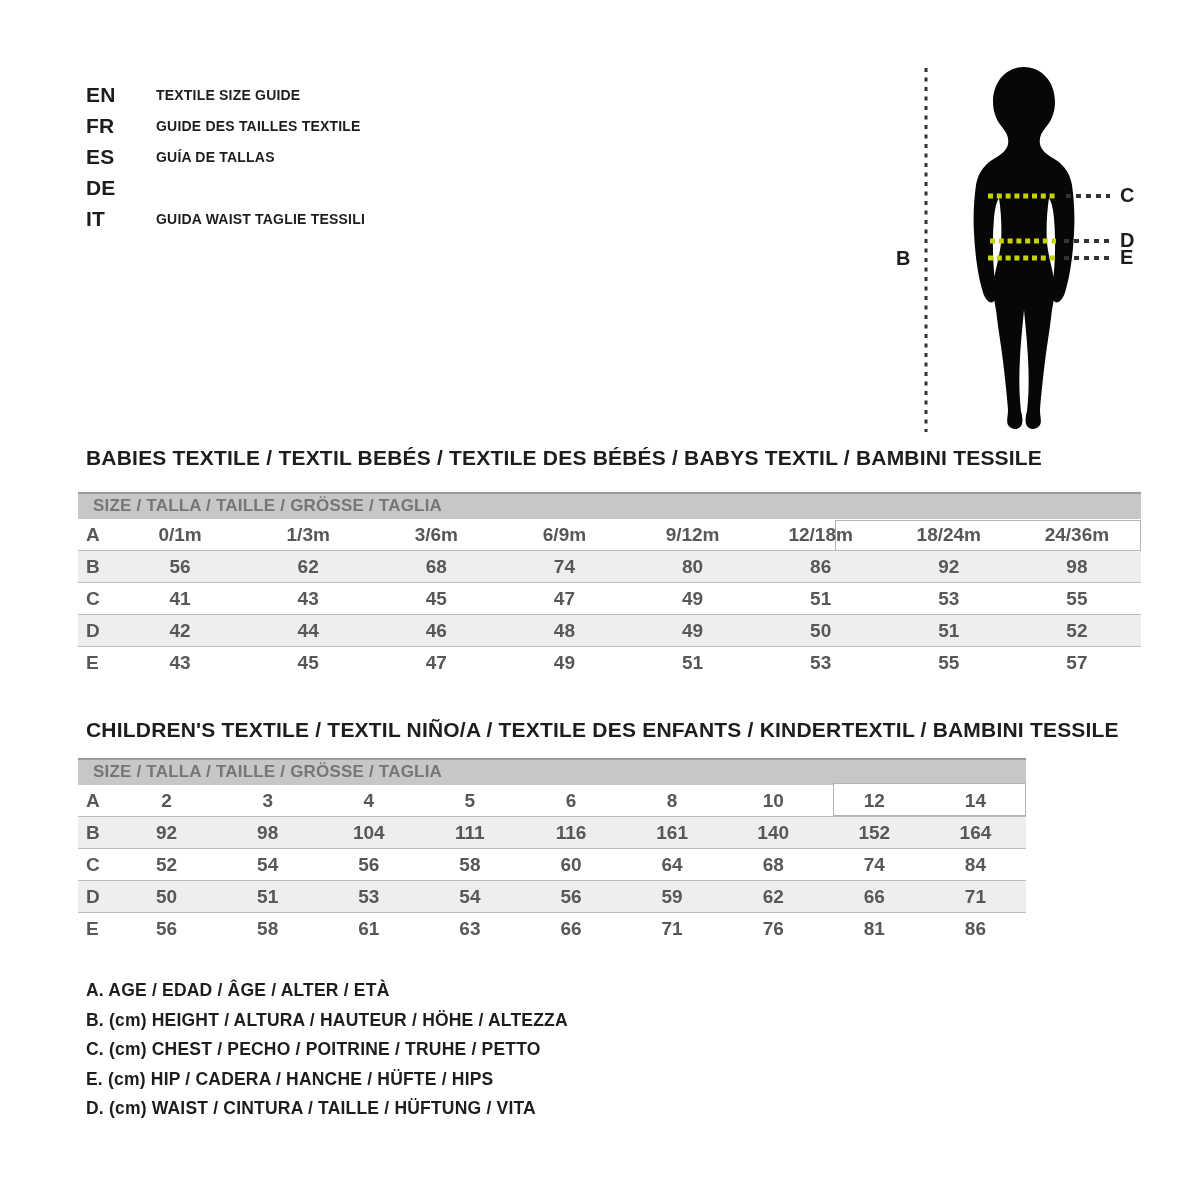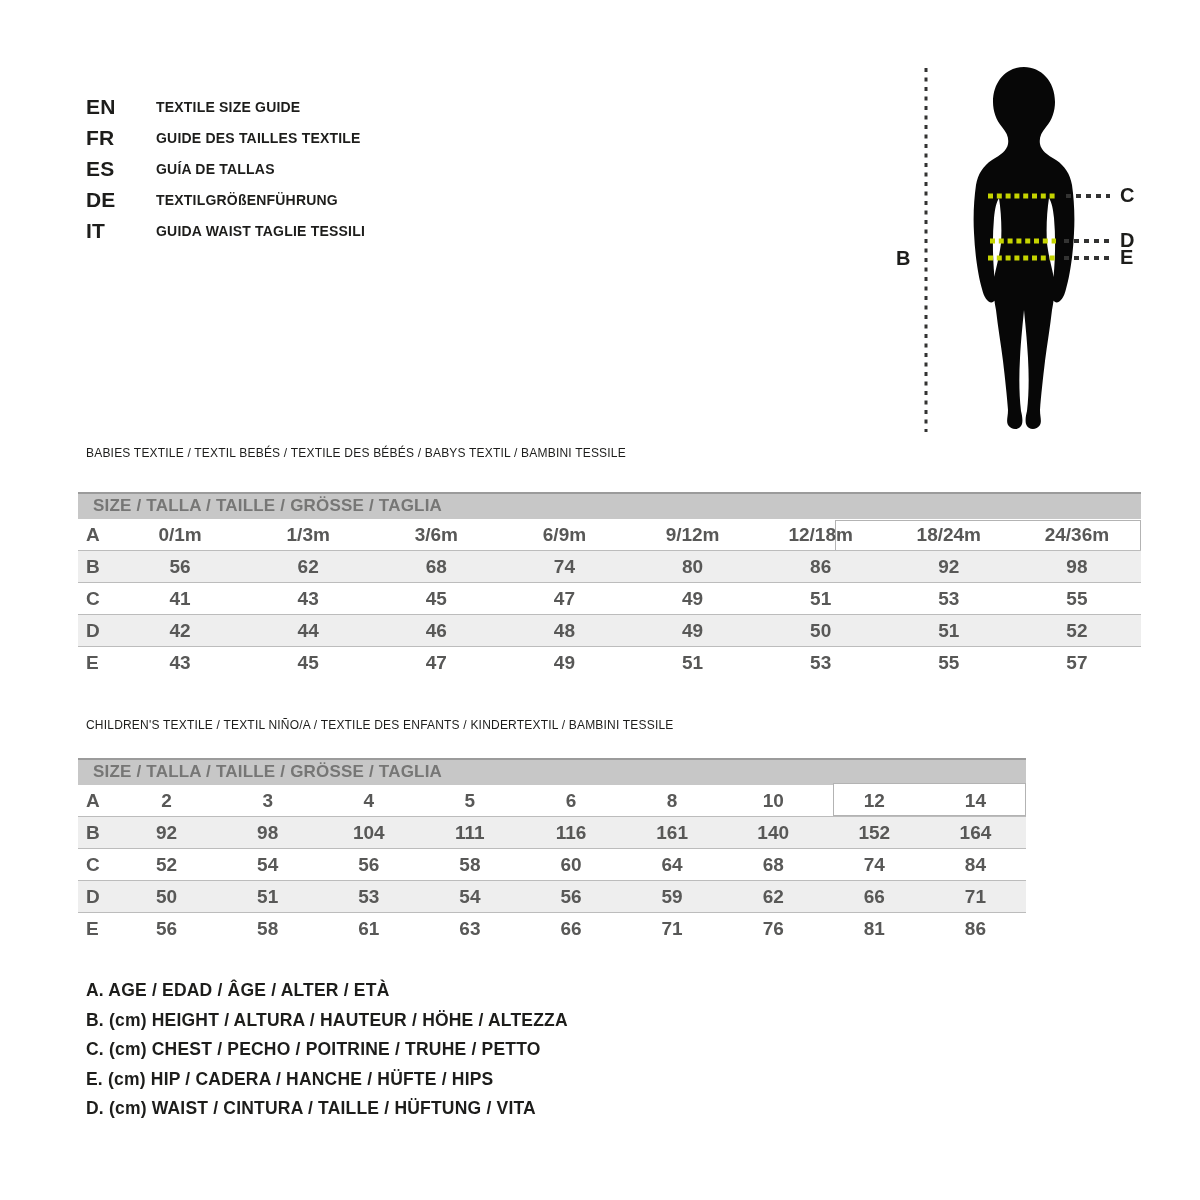--- a/index.html
+++ b/index.html
@@ -15,41 +15,41 @@
     --dash-dark:#333332;
     --dash-accent:#c5d400;
   }
   html,body{margin:0;padding:0;}
   body{
     width:1200px;height:1200px;position:relative;background:#ffffff;
     font-family:"Liberation Sans","DejaVu Sans",sans-serif;
     color:var(--ink);overflow:hidden;
   }
   
-  .lang-header{position:absolute;left:86px;top:79px;margin-top:12px;}
+  .lang-header{position:absolute;left:86px;top:79px;}
   .lang-row{display:flex;height:31px;align-items:center;}
   .lang-code{width:70px;font-size:21px;font-weight:700;letter-spacing:0.2px;}
   .lang-title{font-size:14px;font-weight:700;letter-spacing:0.2px;white-space:nowrap;}
   
   .figure{position:absolute;left:880px;top:50px;width:300px;height:400px;}
   .figure svg{position:absolute;left:0;top:0;}
   .sil{fill:var(--silhouette);}
   .vline{stroke:var(--dash-dark);stroke-width:3;stroke-dasharray:4 5.5;}
   .mline-accent{stroke:var(--dash-accent);stroke-width:5;stroke-dasharray:5 3.8;}
   .mline-dark{stroke:var(--dash-dark);stroke-width:4;stroke-dasharray:5 5;}
   .fig-label{position:absolute;font-size:20px;font-weight:700;line-height:17px;color:var(--ink);}
   .lbl-b{left:16px;top:200px;}
   .lbl-c{left:240px;top:137px;}
   .lbl-d{left:240px;top:182px;}
   .lbl-e{left:240px;top:199px;}
   
   .section{position:absolute;left:78px;}
   .sec-babies{top:446px;width:1063px;}
   .sec-children{top:718px;width:948px;}
-  .sec-heading{position:absolute;left:8px;top:0;font-size:12px;font-weight:400;letter-spacing:0.2px;white-space:nowrap;}
+  .sec-heading{position:absolute;left:8px;top:0;font-size:21px;font-weight:700;letter-spacing:0.2px;white-space:nowrap;}
   .size-bar{position:absolute;left:0;box-sizing:border-box;height:27px;background:var(--bar-bg);
     border-top:2px solid var(--bar-top-line);
     font-size:17px;font-weight:700;color:var(--bar-text);line-height:24px;padding-left:15px;letter-spacing:0.2px;}
   .sec-babies .size-bar{top:46px;width:1063px;}
   .sec-children .size-bar{top:40px;width:948px;}
   .sizes-table{position:absolute;left:0;border-collapse:collapse;table-layout:fixed;z-index:1;}
   .sec-babies .sizes-table{top:73px;width:1063px;}
   .sec-children .sizes-table{top:67px;width:948px;}
   .sizes-table td{
     height:31px;text-align:center;vertical-align:middle;
@@ -78,21 +78,20 @@
   <div class="lang-row">
     <span class="lang-code">FR</span>
     <span class="lang-title">GUIDE DES TAILLES TEXTILE</span>
   </div>
   <div class="lang-row">
     <span class="lang-code">ES</span>
     <span class="lang-title">GUÍA DE TALLAS</span>
   </div>
   <div class="lang-row">
     <span class="lang-code">DE</span>
-    <span class="lang-title">TEXTILGRÖßENFÜHRUNG</span>
   </div>
   <div class="lang-row">
     <span class="lang-code">IT</span>
     <span class="lang-title">GUIDA WAIST TAGLIE TESSILI</span>
   </div>
 </div>
 
 <div class="figure">
   <svg width="300" height="400" viewBox="0 0 300 400">
 

